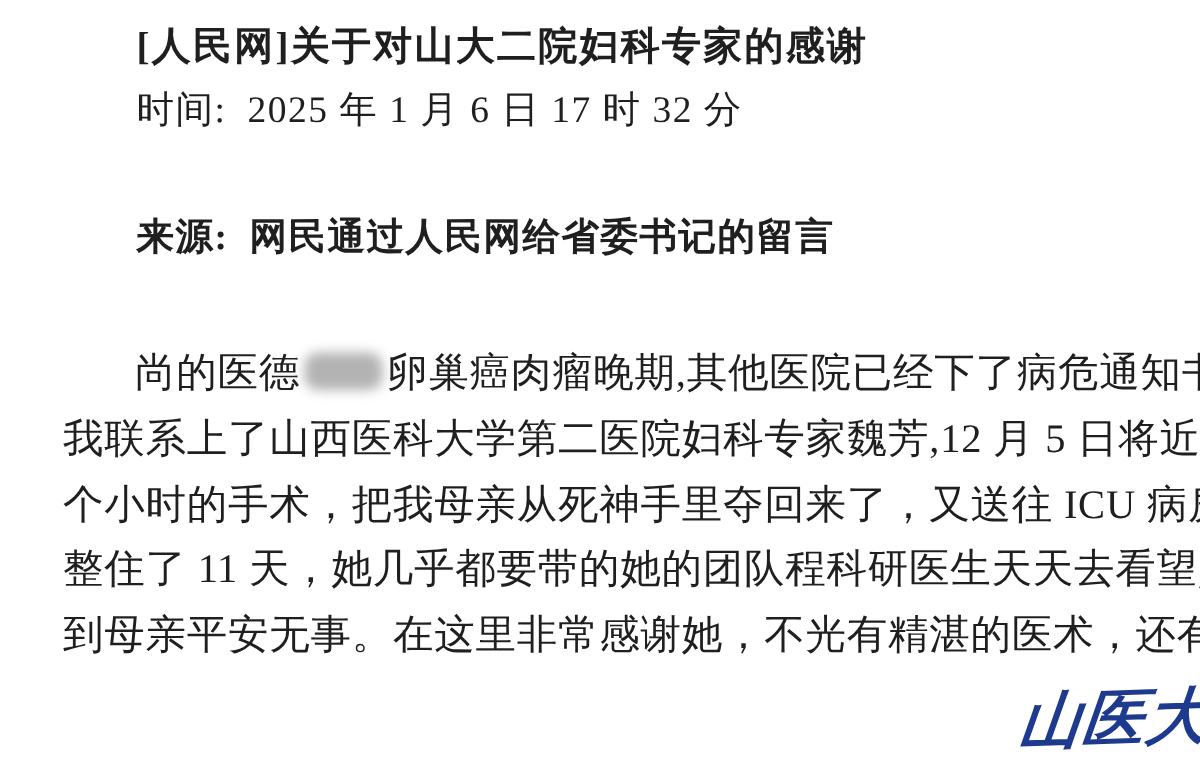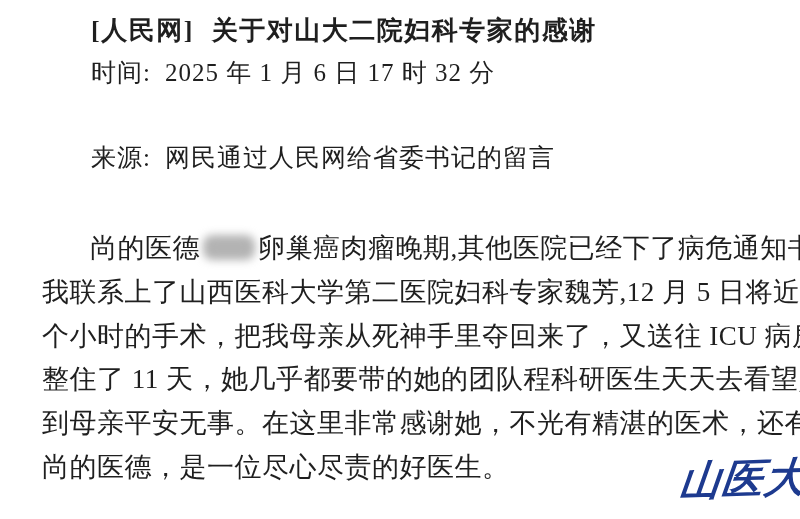--- a/index.html
+++ b/index.html
@@ -23,35 +23,35 @@
   .title-row {
     position: absolute;
     left: 91px;
     top: 13px;
     font-size: 26px;
     font-weight: 600;
     letter-spacing: 1.5px;
     white-space: nowrap;
   }
   .title-row .title-text {
-    margin-left: 18px;
+    margin-left: 0;
   }
   .meta-row {
     position: absolute;
     left: 91px;
     font-size: 25px;
     letter-spacing: 1px;
     white-space: nowrap;
   }
   .meta-row .meta-value {
     margin-left: 14px;
   }
   .row-time     { top: 56px;  }
   .row-reporter { top: 98px;  }
-  .row-source   { top: 141px; }
+  .row-source   { top: 141px; font-weight: bold; }
   
   .redact {
     display: inline-block;
     background: #b3b3b3;
     filter: blur(4px);
     border-radius: 9px;
   }
   .redact-name {
     width: 36px;
     height: 25px;
@@ -120,18 +120,17 @@
   </div>
 
   <div class="body-text">
     <div class="line indent">
       <span>尚的医德</span><span class="redact redact-patient"></span><span>卵巢癌肉瘤晚期,其他医院已经下了病危通知书，</span>
     </div>
     <div class="line">我联系上了山西医科大学第二医院妇科专家魏芳,12 月 5 日将近 10</div>
     <div class="line">个小时的手术，把我母亲从死神手里夺回来了，又送往 ICU 病房整</div>
     <div class="line">整住了 11 天，她几乎都要带的她的团队程科研医生天天去看望,直</div>
     <div class="line">到母亲平安无事。在这里非常感谢她，不光有精湛的医术，还有高</div>
-    <div class="line">尚的医德，是一位尽心尽责的好医生。</div>
   </div>
 
   <div class="watermark">山医大</div>
 
 </div>
 
 </body></html>

